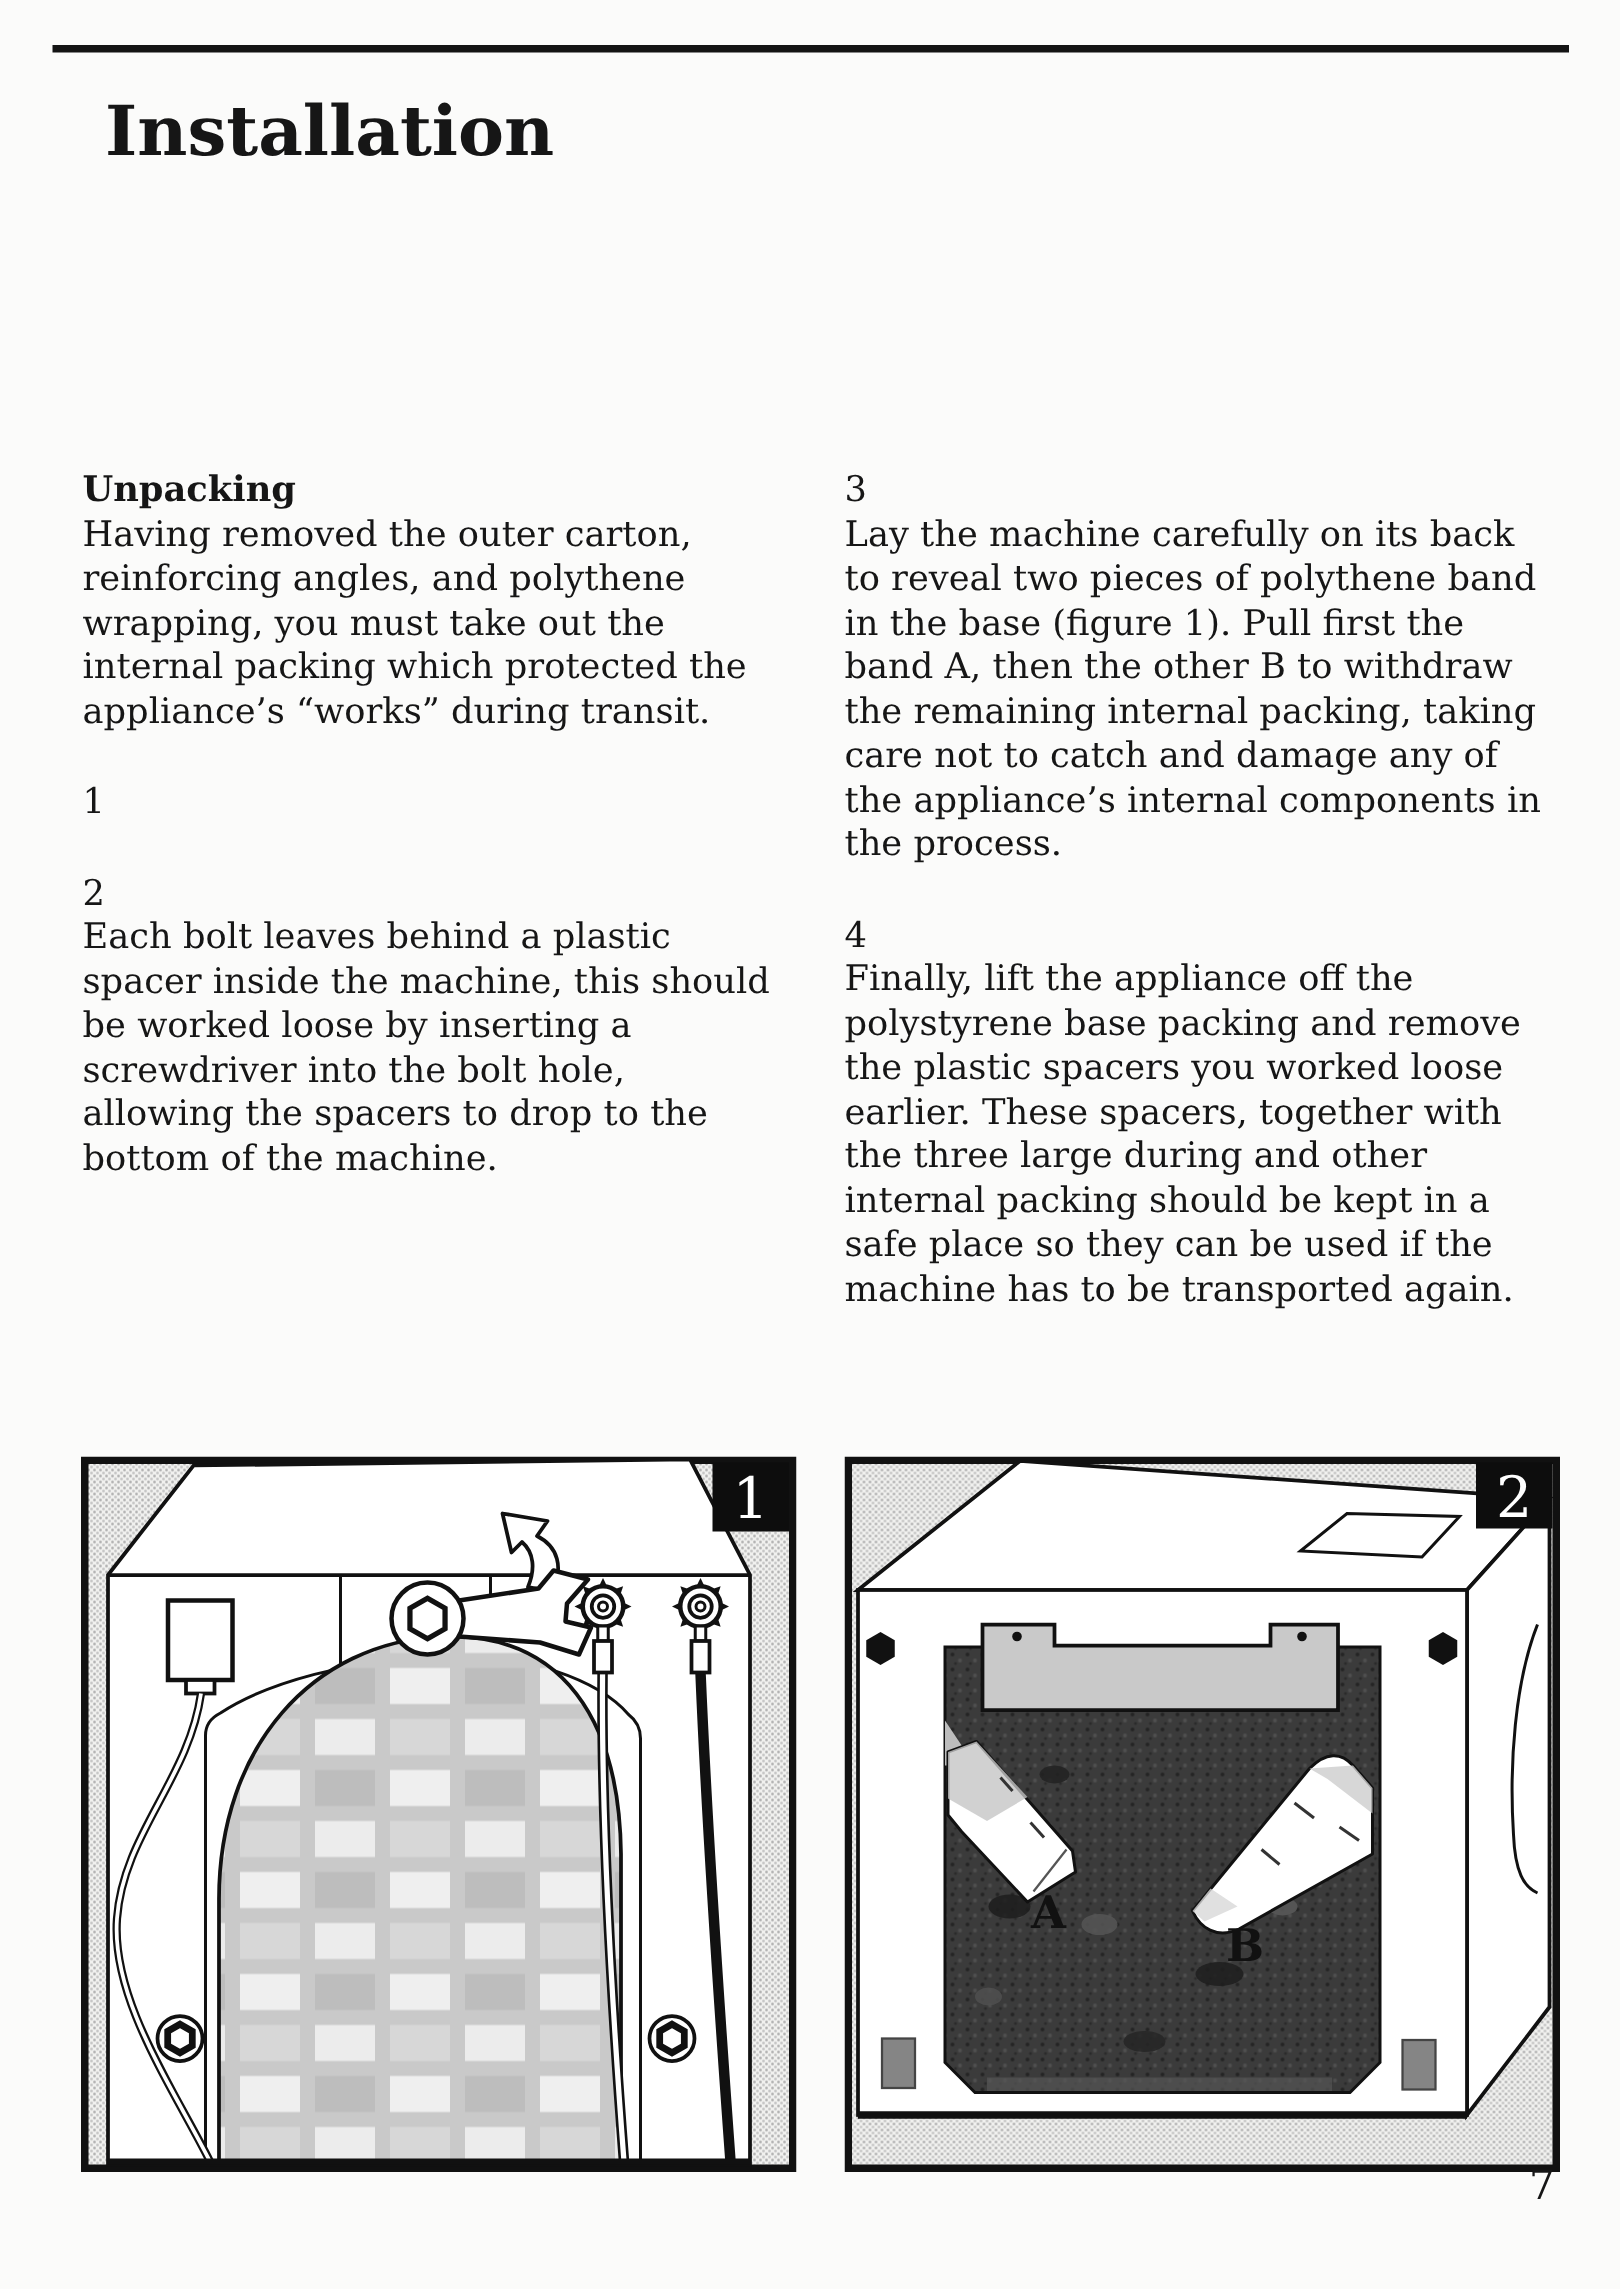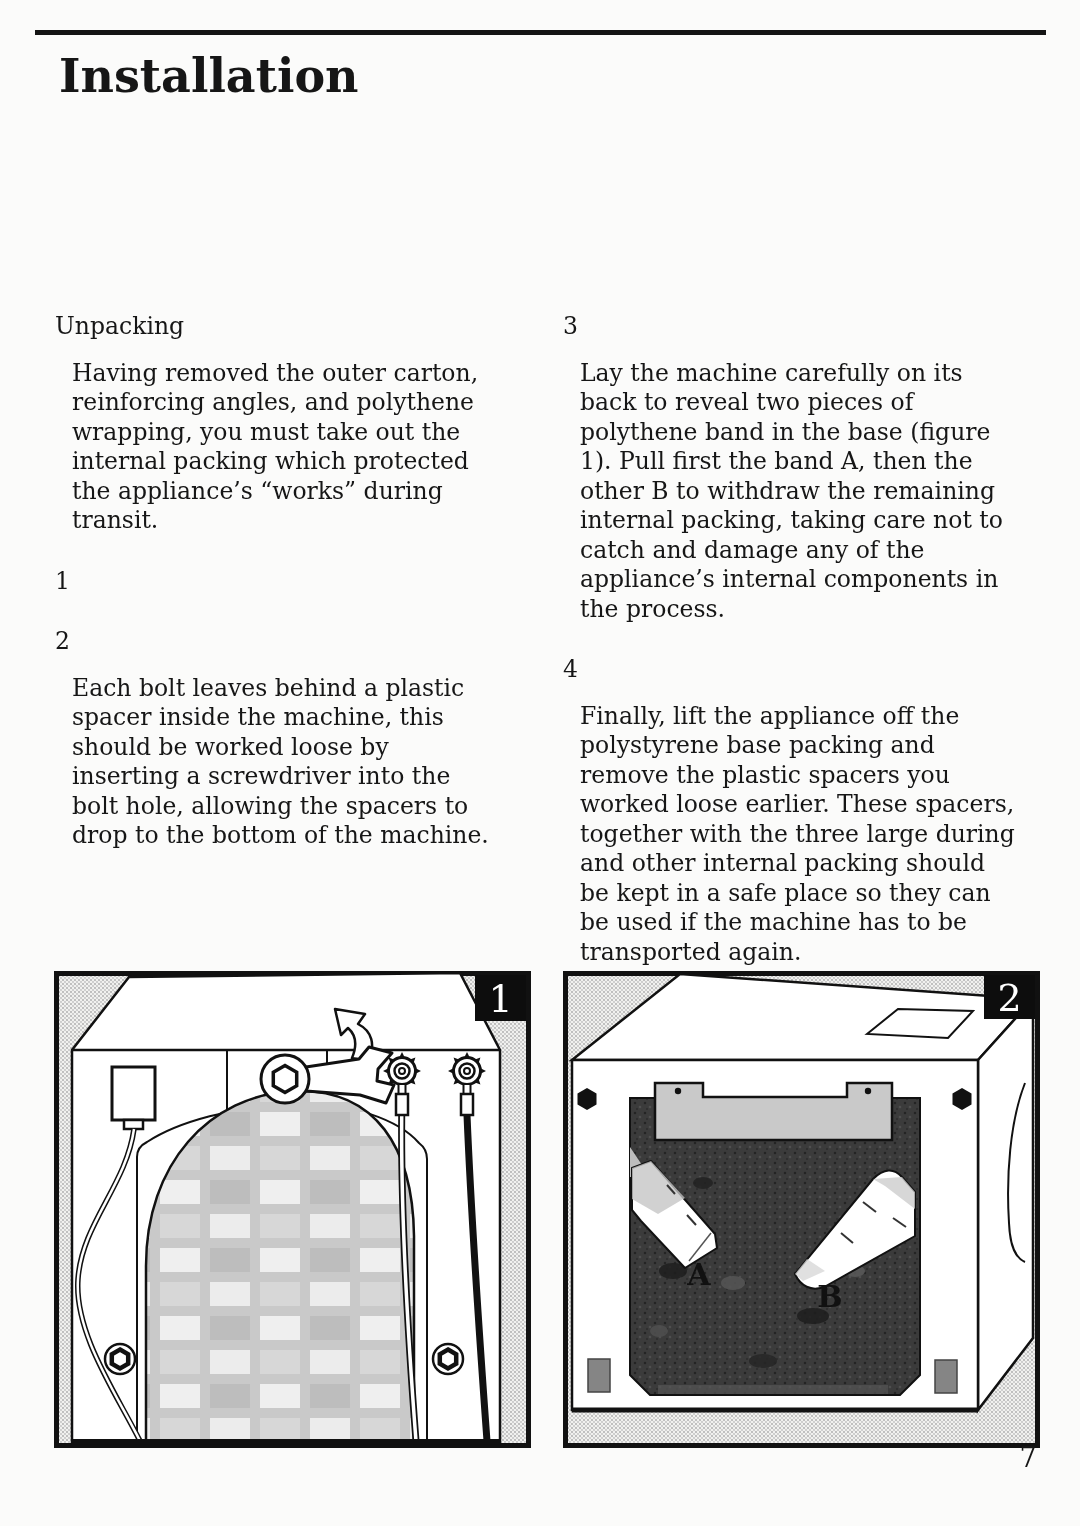--- a/index.html
+++ b/index.html
@@ -9,32 +9,32 @@
     background:#fbfbfa;
     font-family:"DejaVu Serif", serif;
     color:#161616;
     overflow:hidden;
   }
   .rule-top{
     position:absolute;left:35px;top:30px;
     width:1011px;height:5px;background:#141414;
   }
   .page-title{
-    position:absolute;left:54px;top:44px;margin:5px;
+    position:absolute;left:54px;top:44px;margin:16px;
     font-size:46px;font-weight:bold;line-height:1.2;
     letter-spacing:0px;
   }
   .col{
     position:absolute;top:312px;
     font-size:23.5px;line-height:29.5px;
   }
   .col-left{left:55px;width:462px;}
   .col-right{left:563px;width:474px;}
-  .section-heading{font-weight:normal;}
-  .para{margin:17px;}
+  .section-heading{font-weight:bold;}
+  .para{margin:0;}
   .step{margin-top:31px;}
   .col-right .step.first{margin-top:0;}
   .step-num{margin:0;}
   .fig{
     position:absolute;top:971px;width:477px;height:477px;
   }
   #fig1{left:54px;}
   #fig2{left:563px;}
   .page-number{
     position:absolute;left:1008px;top:1442px;width:40px;

